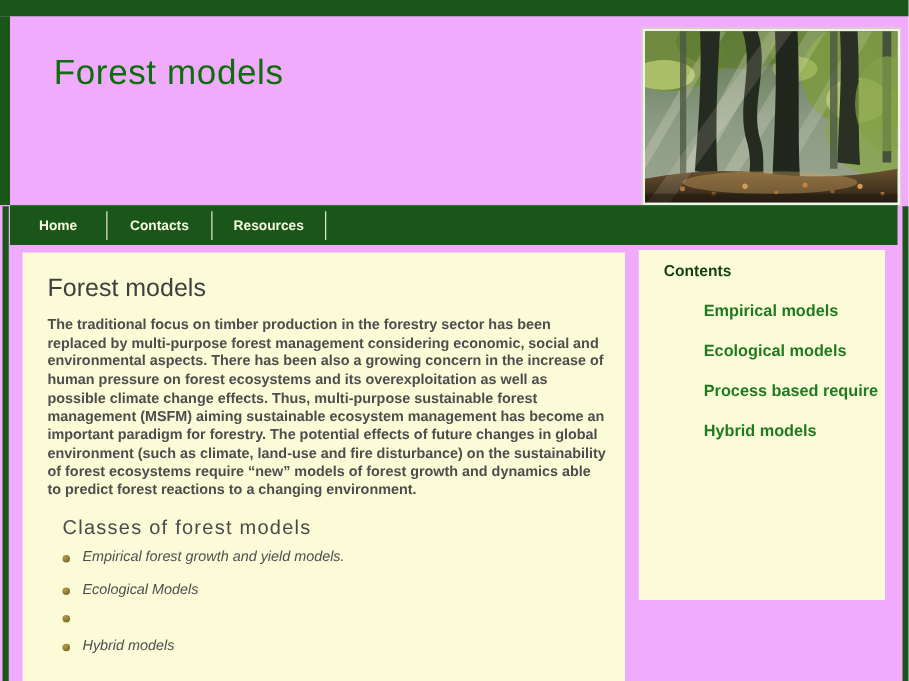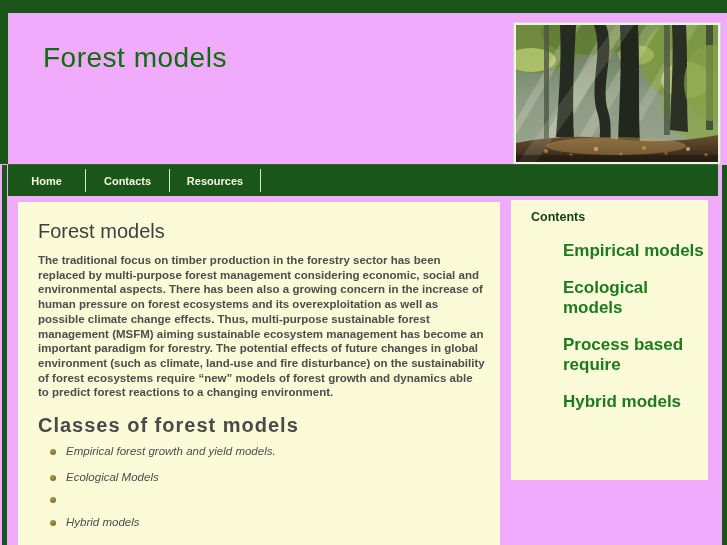--- a/index.html
+++ b/index.html
@@ -50,21 +50,21 @@
 
   
   .content {
     position:absolute; left:18px; top:202px; width:482px; height:343px;
     background:#fbfbd8; padding:14px 14px 0 20px; overflow:hidden;
   }
   .content h2.page-title { font-size:20px; font-weight:400; color:#3f3f3f; margin:4px 0 10px; }
   .content p   { font-size:11.5px; line-height:14.7px; color:#4d4d4d;font-weight:bold; }
   .content p.intro { margin:0 0 10px; }
   .content h3.section-title {
-    font-size:20px; font-weight:700; color:#4a4a4a; letter-spacing:1px; margin:14px 0 8px;
+    font-size:16px; font-weight:400; color:#4a4a4a; letter-spacing:1px; margin:14px 12px 8px;
   }
   .content p.lead { margin:0 0 18px; }
   .model-list { list-style:none; margin:0 0 4px 12px; }
   .model-list li {
     display:flex; align-items:center; gap:10px;
     font-size:11.5px; color:#4d4d4d; margin-bottom:13px; line-height:13px;font-style:italic;
   }
   .bullet {
     flex:0 0 auto; width:6px; height:6px; border-radius:50%;
     background:radial-gradient(circle at 35% 30%, #b59b4a, #6b5a1e);
@@ -73,21 +73,21 @@
   
   .sidebar {
     position:absolute; left:511px; top:200px; width:197px; height:280px;
     background:#fbfbd8; overflow:hidden;
   }
   .sidebar-title {
     margin:10px 0 0 20px; font-size:12.5px; font-weight:bold; color:#123f12;
   }
   .side-link {
     display:block; margin:17px 0 0 16px;
-    font-size:17px; font-weight:bold; color:#1e7a1e;
+    font-size:13px; font-weight:bold; color:#1e7a1e;
     text-decoration:none; cursor:pointer;padding-left:36px;
   }
 </style>
 </head>
 <body>
 
 <div class="page">
 
   <div class="topbar"></div>
   <div class="hdr-left"></div>

